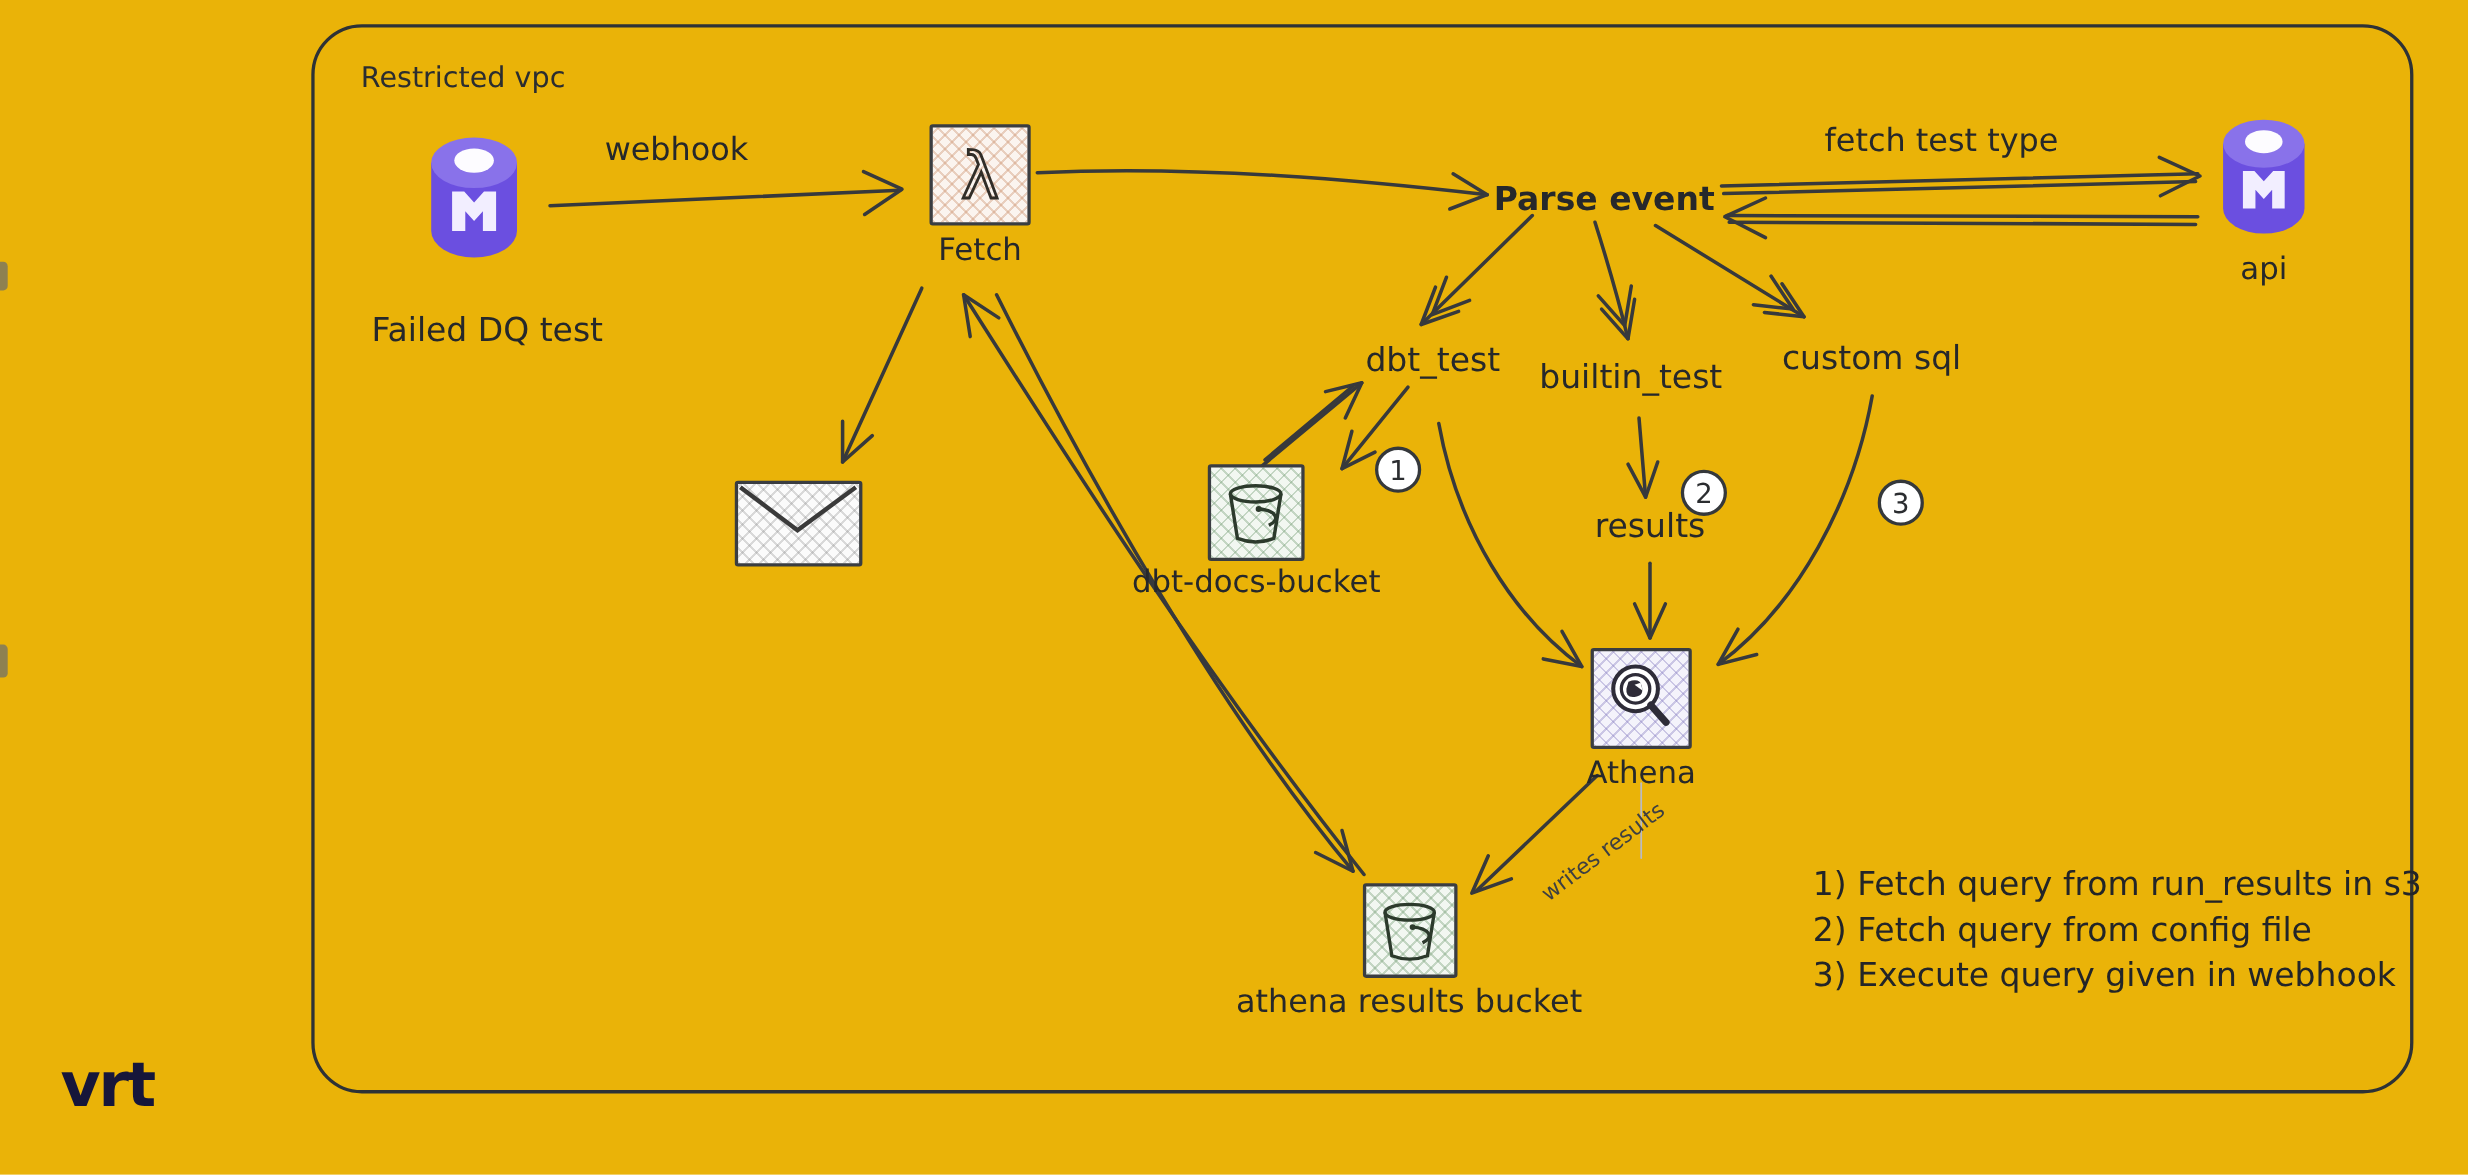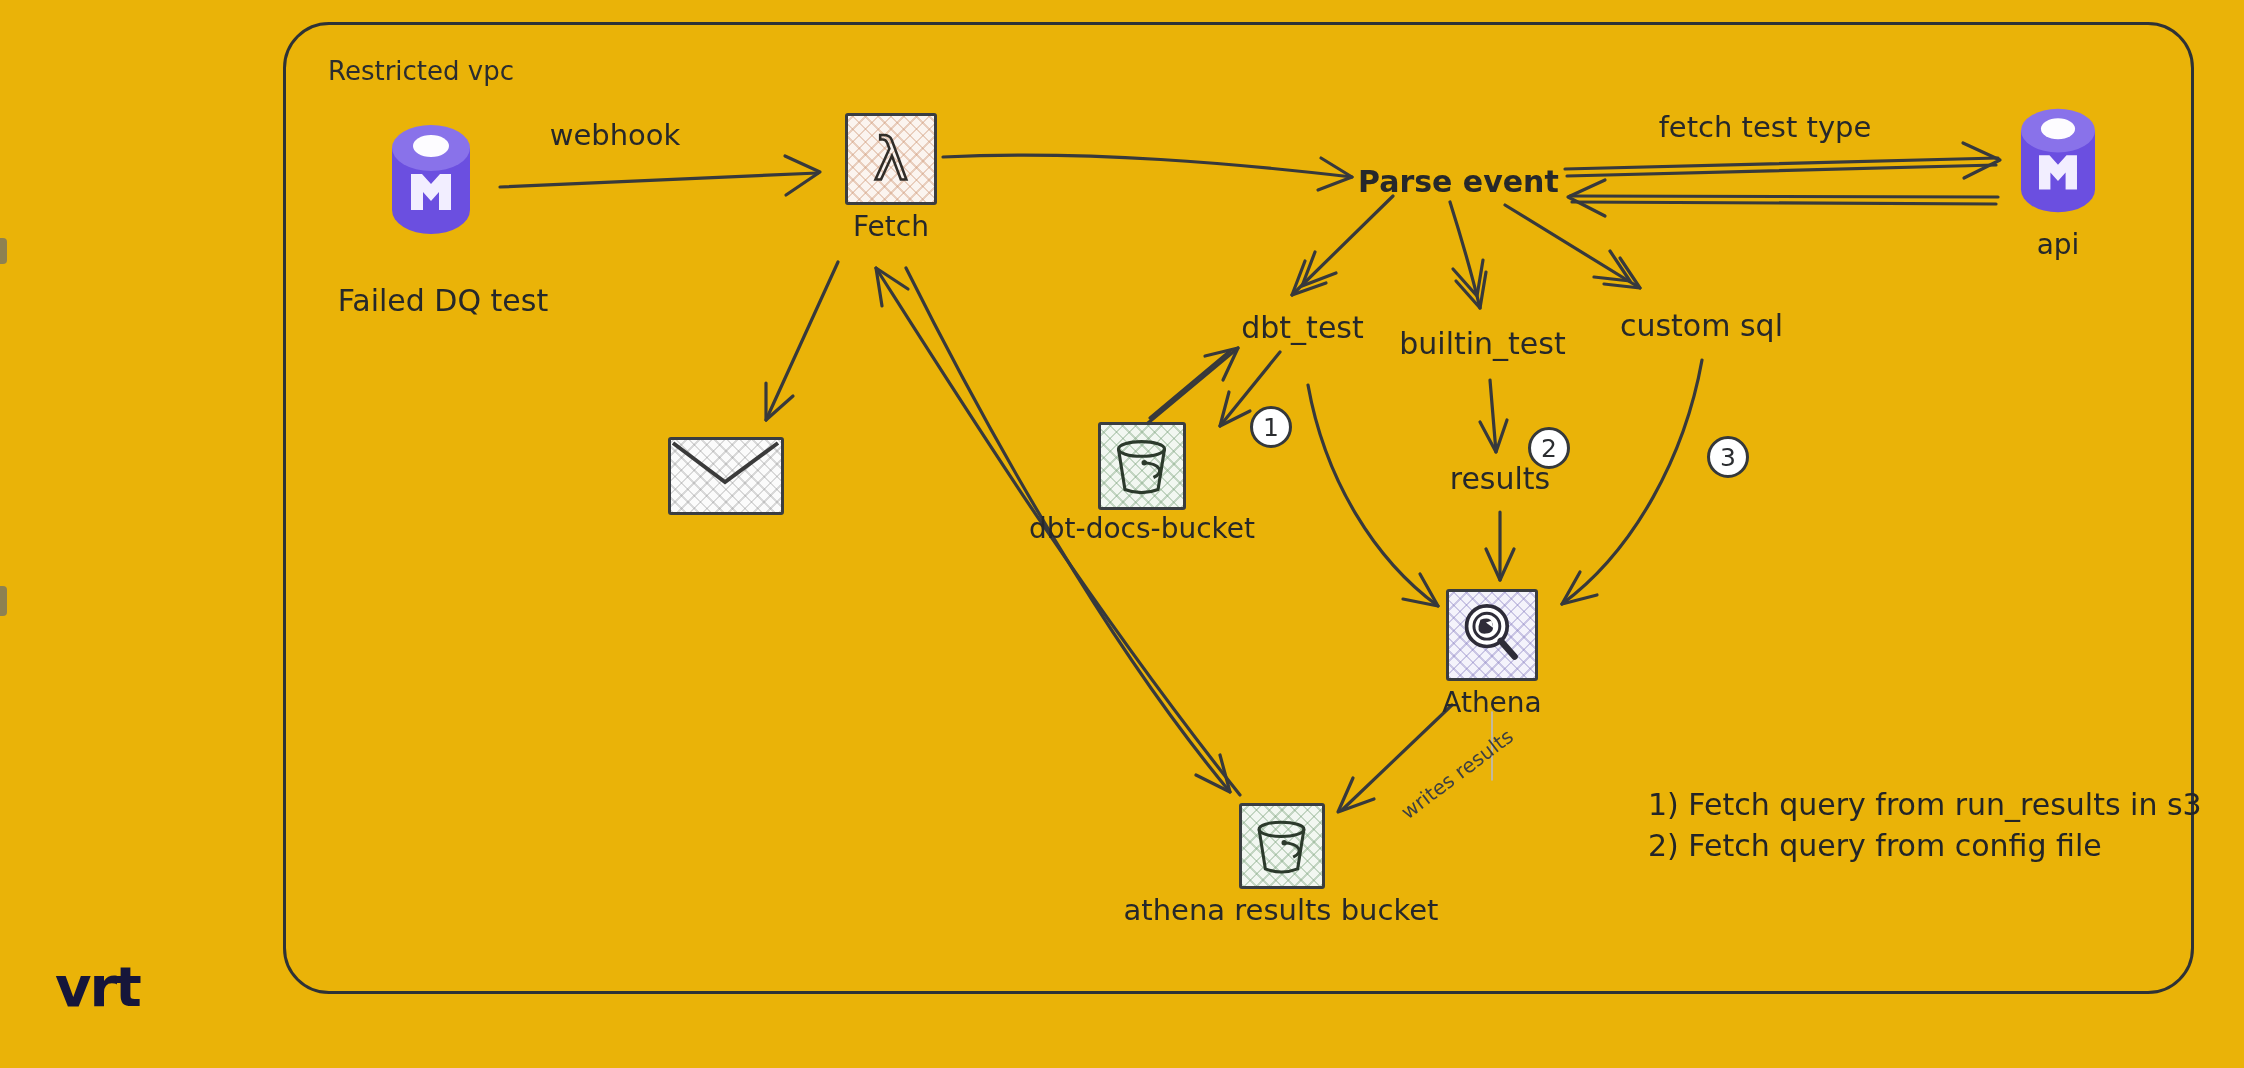--- a/index.html
+++ b/index.html
@@ -206,17 +206,18 @@
 
   <div class="tile hatch-gray" style="left:668px;top:437px;width:116px;height:78px;">
     <svg width="109" height="71" viewBox="0 0 109 71">
       <path d="M2,3 L54,42 L107,3" fill="none" stroke="#3a3a3a" stroke-width="4"></path>
     </svg>
   </div>
 
   <div class="legend">
     <div>1) Fetch query from run_results in s3</div>
     <div>2) Fetch query from config file</div>
+    <div>3) Execute query given in webhook</div>
   </div>
 
   <div class="brand">vrt</div>
 
 </div>
 
 </body></html>

